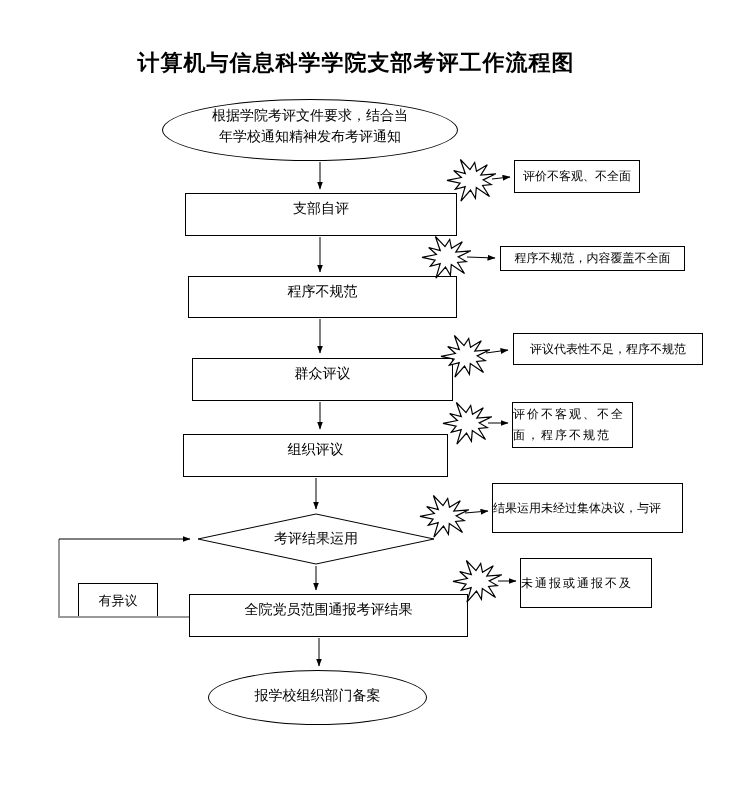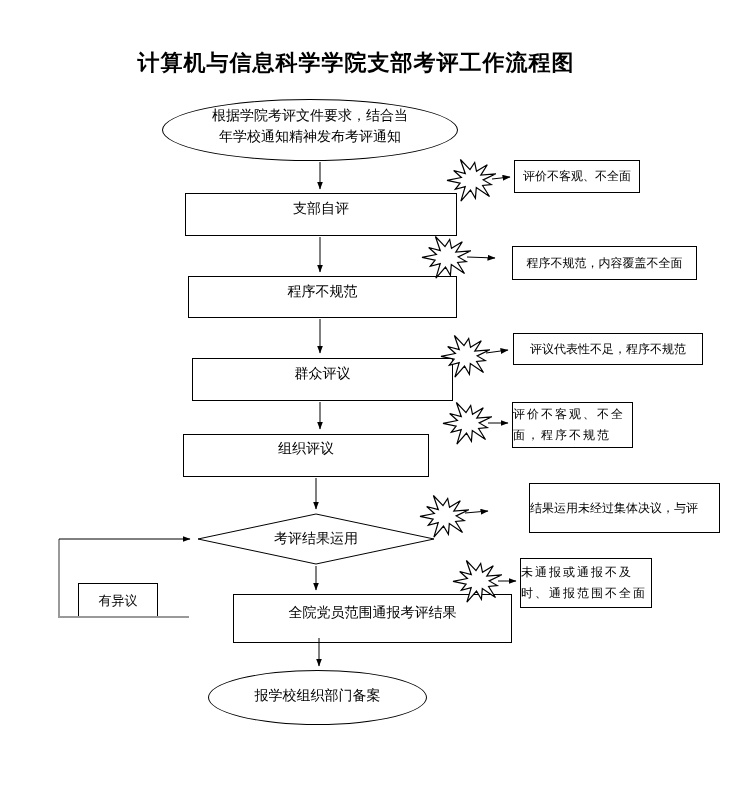--- a/index.html
+++ b/index.html
@@ -17,32 +17,32 @@
   .risk .ln{text-align:right;}
   .risk.multi{flex-direction:column;align-items:flex-start;justify-content:center;text-align:left;}
   .decision-label{position:absolute;z-index:3;font-size:14px;line-height:16px;text-align:center;white-space:nowrap;font-family:Liberation Mono, monospace;}
   svg.overlay{position:absolute;left:0;top:0;z-index:2;pointer-events:none;}
 
   
   #n-start{left:162px;top:99px;width:296px;height:62px;padding-bottom:8px;}
   #n-step1{left:185px;top:193px;width:272px;height:43px;}
   #n-step2{left:188px;top:276px;width:269px;height:42px;}
   #n-step3{left:192px;top:358px;width:261px;height:43px;}
-  #n-step4{left:183px;top:434px;width:246px;height:43px;font-family:Liberation Mono, monospace;}
-  #n-step5{left:189px;top:594px;width:279px;height:49px;margin-left:44px;}
+  #n-step4{left:183px;top:434px;width:265px;height:43px;}
+  #n-step5{left:189px;top:594px;width:279px;height:43px;}
   #n-end{left:208px;top:670px;width:219px;height:55px;padding-bottom:4px;}
   #n-objection{left:78px;top:583px;width:80px;height:34px;font-size:13px;}
   #n-decision-label{left:246px;top:531px;width:140px;height:16px;}
 
   
   #r1{left:514px;top:160px;width:126px;height:33px;}
-  #r2{left:512px;top:246px;width:185px;height:34px;}
+  #r2{left:500px;top:246px;width:185px;height:25px;}
   #r3{left:513px;top:333px;width:190px;height:32px;}
   #r4{left:512px;top:402px;width:121px;height:46px;letter-spacing:2px;}
-  #r5{left:492px;top:483px;width:191px;height:50px;margin-left:37px;}
+  #r5{left:492px;top:483px;width:191px;height:50px;}
   #r6{left:520px;top:558px;width:132px;height:50px;letter-spacing:2px;}
 </style>
 </head>
 <body>
 
 <div class="page">
 
   <div class="title">计算机与信息科学学院支部考评工作流程图</div>
 
   <div class="shape ellipse" id="n-start">
@@ -85,21 +85,20 @@
   </div>
   <div class="shape risk multi" id="r4">
     <span class="ln">评价不客观、不全</span>
     <span class="ln">面，程序不规范</span>
   </div>
   <div class="shape risk multi" id="r5">
     <span class="ln">结果运用未经过集体决议，与评</span>
   </div>
   <div class="shape risk multi" id="r6">
     <span class="ln">未通报或通报不及</span>
-    <span class="ln">时、通报范围不全面</span>
   </div>
 
   <svg class="overlay" width="749" height="792" viewBox="0 0 749 792">
     <defs>
       <marker id="arr" markerWidth="10" markerHeight="8" refX="7.5" refY="3" orient="auto">
         <path d="M0,0 L8,3 L0,6 Z" fill="#000"></path>
       </marker>
     </defs>
 
     <polyline points="189,617 59,617 59,539" fill="none" stroke="#999999" stroke-width="2"></polyline>

